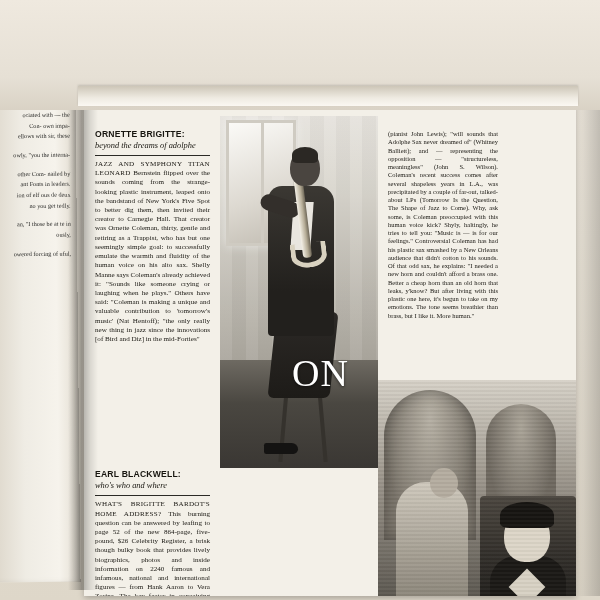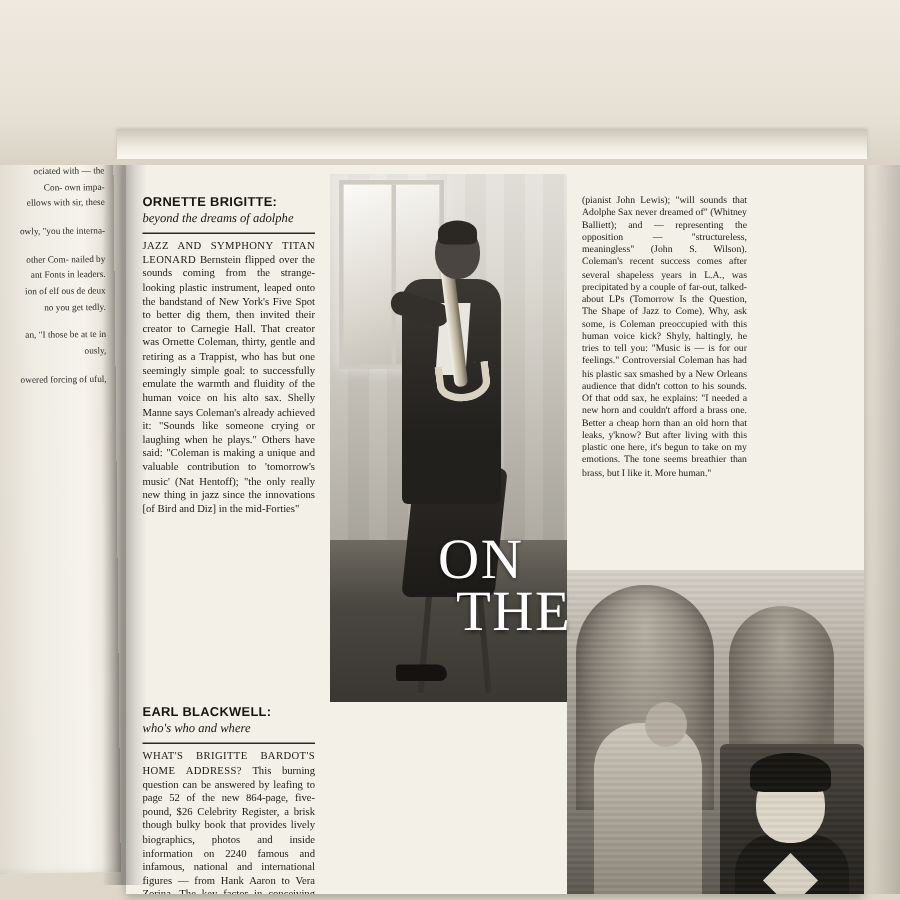--- a/index.html
+++ b/index.html
@@ -413,21 +413,20 @@
         <div class="pl-portrait">
           <div class="ph-body"></div>
           <div class="ph-head"></div>
           <div class="ph-hair"></div>
           <div class="ph-collar"></div>
         </div>
       </div>
 
       <div class="ots">
         <div class="l1">ON</div>
-        <div class="l2">THE</div>
       </div>
 
     </div>
   </div>
 
   <div class="gutter"></div>
   <div class="page-edge"></div>
   <div class="top-shadow"></div>
   <div class="book-top-edge"></div>
 

